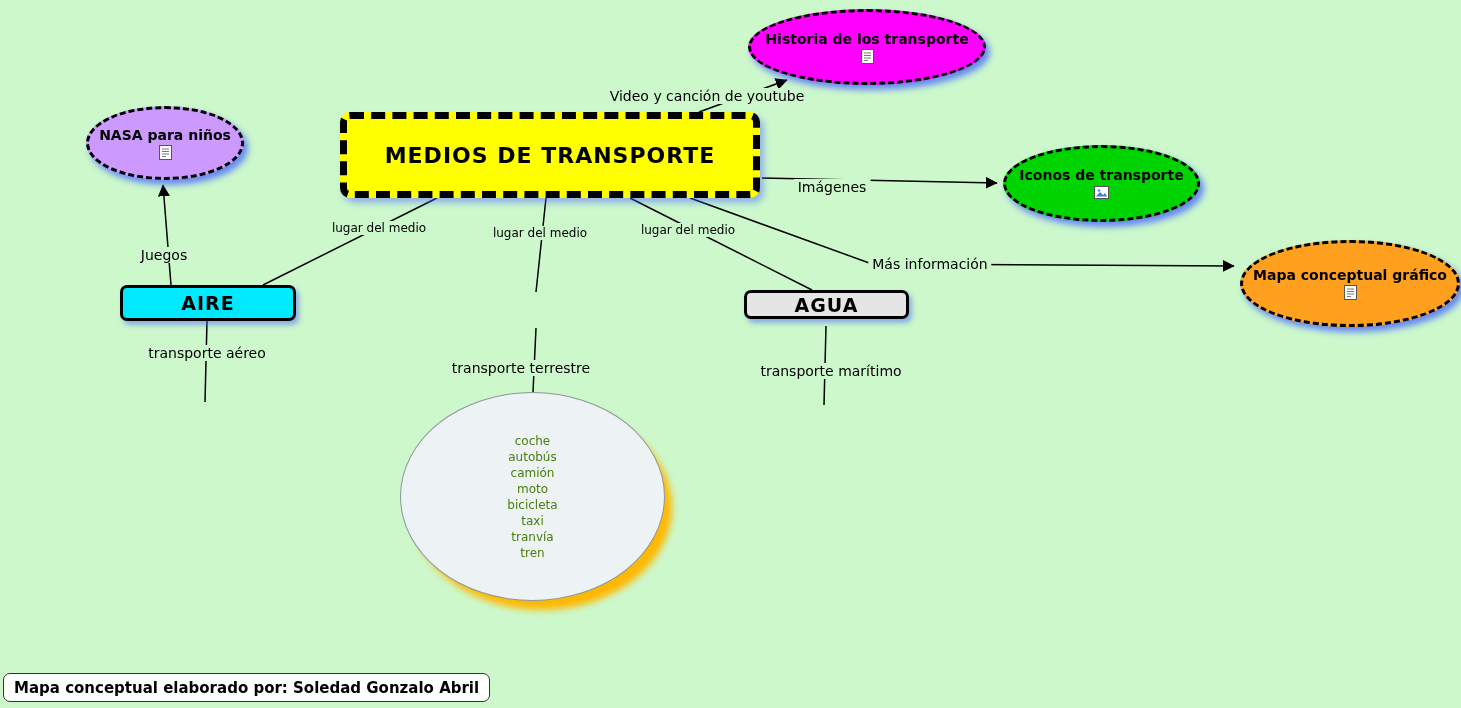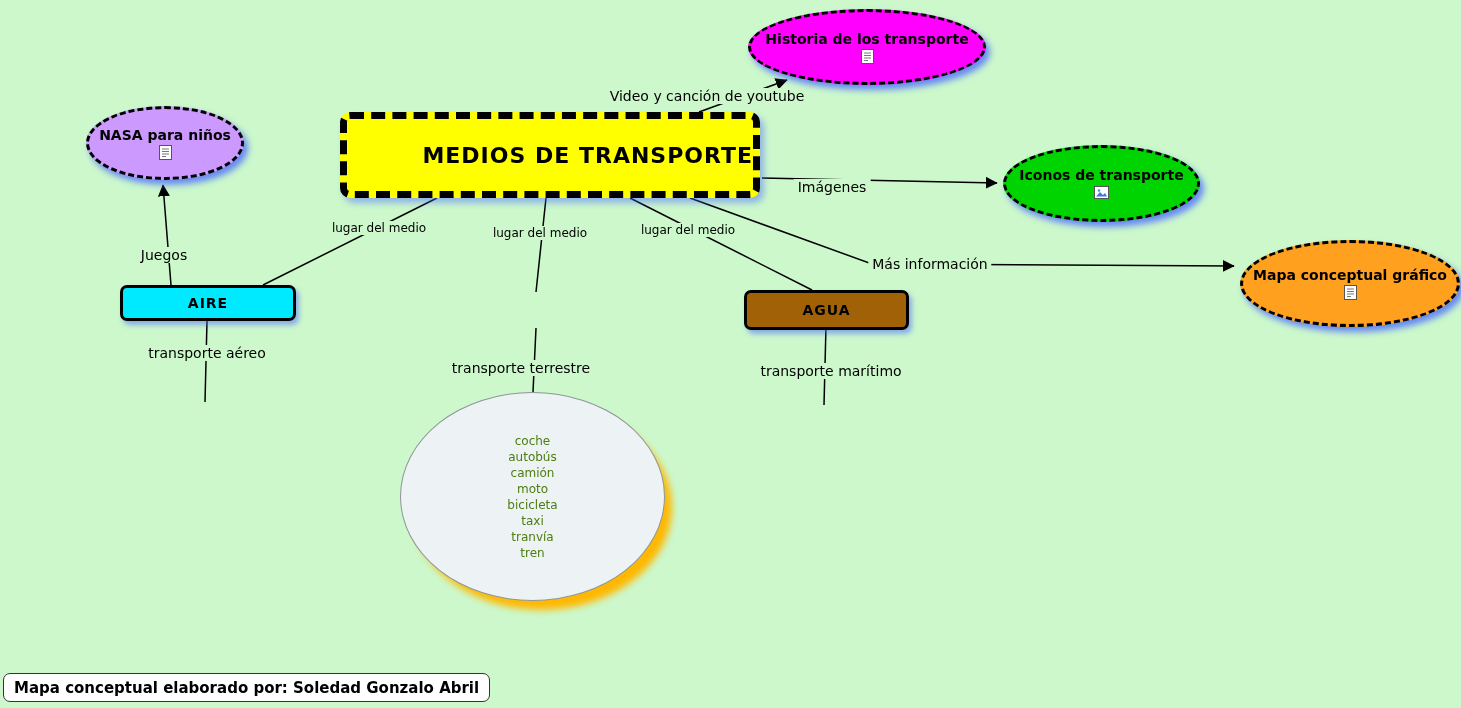--- a/index.html
+++ b/index.html
@@ -27,37 +27,37 @@
   }
   .node-historia { left: 748px; top: 9px;  width: 238px; height: 76px; background: #ff00ff; }
   .node-nasa     { left: 86px;  top: 106px; width: 158px; height: 74px; background: #cc99ff; }
   .node-iconos   { left: 1003px; top: 145px; width: 197px; height: 77px; background: #00d400; }
   .node-mapa     { left: 1240px; top: 240px; width: 220px; height: 87px; background: #ffa01e; }
 
   .main-node {
     position: absolute; left: 340px; top: 112px; width: 420px; height: 86px;
     background: #ffff00;
     border: 7px dashed #000; border-radius: 10px;
-    display: flex; align-items: center; justify-content: flex-end;
+    display: flex; align-items: center; justify-content: center;
     font-size: 22px; font-weight: bold; letter-spacing: 1px;
     z-index: 3;
     box-shadow: 4px 5px 6px rgba(70,100,255,0.45);
   }
 
   .category-node {
     position: absolute;
     display: flex; align-items: center; justify-content: center;
     border: 3px solid #000; border-radius: 7px;
-    font-weight: bold; font-size: 14px; letter-spacing: 1px;
+    font-weight: bold; font-size: 19px; letter-spacing: 1px;
     z-index: 3;
     box-shadow: 3px 4px 5px rgba(70,100,255,0.5);
   }
   .node-aire   { left: 120px; top: 285px; width: 176px; height: 36px; background: #00eaff; }
   .node-tierra { left: 444px; top: 292px; width: 184px; height: 36px; background: #ffc20e; }
-  .node-agua   { left: 744px; top: 290px; width: 165px; height: 40px; background: #a16207; }
+  .node-agua   { left: 744px; top: 290px; width: 165px; height: 29px; background: #e5e5e5; }
 
   .list-ellipse {
     position: absolute;
     display: flex; align-items: center; justify-content: center;
     border: 1px solid #8f9698; border-radius: 50%;
     background: #edf2f4;
     z-index: 3;
     text-align: center; font-size: 12px; line-height: 16px; color: #4d7c0f;
   }
   .vlist { white-space: pre-line; }

